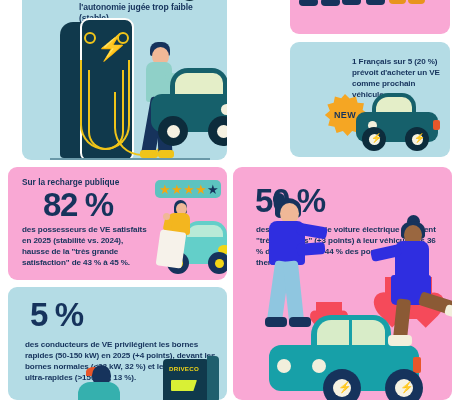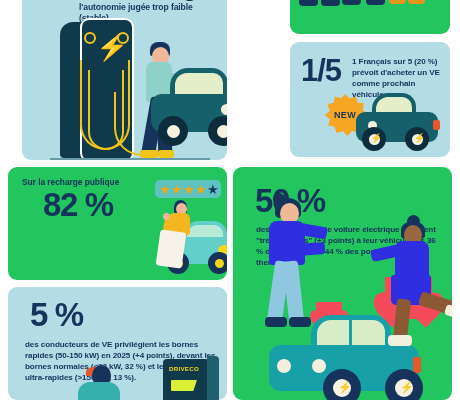--- a/index.html
+++ b/index.html
@@ -6,21 +6,21 @@
   body{
     width:460px;height:400px;
     background:#ffffff;
     font-family:"Liberation Sans", sans-serif;
     overflow:hidden;
     position:relative;
   }
   .canvas{position:absolute;inset:0;width:460px;height:400px;}
   .panel{position:absolute;border-radius:9px;overflow:hidden;}
   .p-blue{background:#b4dce5;}
-  .p-cream{background:#22c55e;}
+  .p-cream{background:#f9a8d4;}
   .headline-txt{
     font-size:8.6px;font-weight:bold;line-height:1.28;
     letter-spacing:-0.1px;color:#16335c;
   }
   .big-num{
     font-size:33px;font-weight:bold;line-height:0.96;
     letter-spacing:-1.4px;color:#16335c;
   }
   .big-num.frac{font-size:31px;letter-spacing:-1px;}
   .body-txt{
@@ -211,21 +211,20 @@
         <div class="leg" style="left:102px;top:-10px;width:11px;height:80px;background:#3f4a2c;transform:rotate(3deg);"></div>
         <div class="leg" style="left:118px;top:-10px;width:11px;height:80px;background:#3f4a2c;transform:rotate(-3deg);"></div>
         <div class="shoe" style="left:99px;top:66px;width:17px;height:8px;background:#e8941e;"></div>
         <div class="shoe" style="left:118px;top:66px;width:17px;height:8px;background:#e8941e;"></div>
       </div>
     </div>
   </div>
 
   <div class="panel p-blue" id="panel-fifth">
     <div class="hidden-overflow">
-      <div id="fifth-num" class="big-num frac">1/5</div>
       <div id="fifth-txt" class="body-txt">1 Français sur 5 (20 %) prévoit d'acheter un VE comme prochain véhicule.</div>
 
       <div>
         <div class="newbadge" style="left:34px;top:52px;clip-path:polygon(50% 0%,61% 11%,76% 6%,80% 21%,95% 22%,92% 38%,105% 47%,94% 58%,100% 73%,85% 77%,82% 92%,67% 88%,56% 100%,45% 88%,30% 93%,25% 78%,10% 75%,14% 60%,2% 50%,14% 40%,8% 25%,23% 21%,26% 6%,41% 10%);"></div>
         <div class="newbadge-lbl" style="left:34px;top:68px;">NEW</div>
       </div>
 
       <div>
         <div class="car-cabin" style="left:82px;top:51px;width:44px;height:26px;border-radius:16px 14px 0 0;"></div>
         <div class="car-glass" style="left:86px;top:55px;width:36px;height:20px;"></div>
@@ -239,20 +238,21 @@
         <div class="tl-bolt" style="left:81px;top:92px;font-size:9px;">⚡</div>
         <div class="tl-bolt" style="left:124px;top:92px;font-size:9px;">⚡</div>
       </div>
     </div>
   </div>
 
   <div class="panel p-cream" id="panel-82">
     <div class="hidden-overflow">
       <div id="p82-lede" class="small-lede">Sur la recharge publique</div>
       <div id="p82-num" class="big-num">82 %</div>
+      <div id="p82-body" class="body-txt">des possesseurs de VE satisfaits en 2025 (stabilité vs. 2024), hausse de la "très grande satisfaction" de 43 % à 45 %.</div>
 
       <div class="starpill">
         <span class="star" style="left:4px;color:#f3a712;">★</span>
         <span class="star" style="left:16px;color:#f3a712;">★</span>
         <span class="star" style="left:28px;color:#f3a712;">★</span>
         <span class="star" style="left:40px;color:#f3a712;">★</span>
         <span class="star" style="left:52px;color:#16335c;">★</span>
       </div>
 
       <div>

